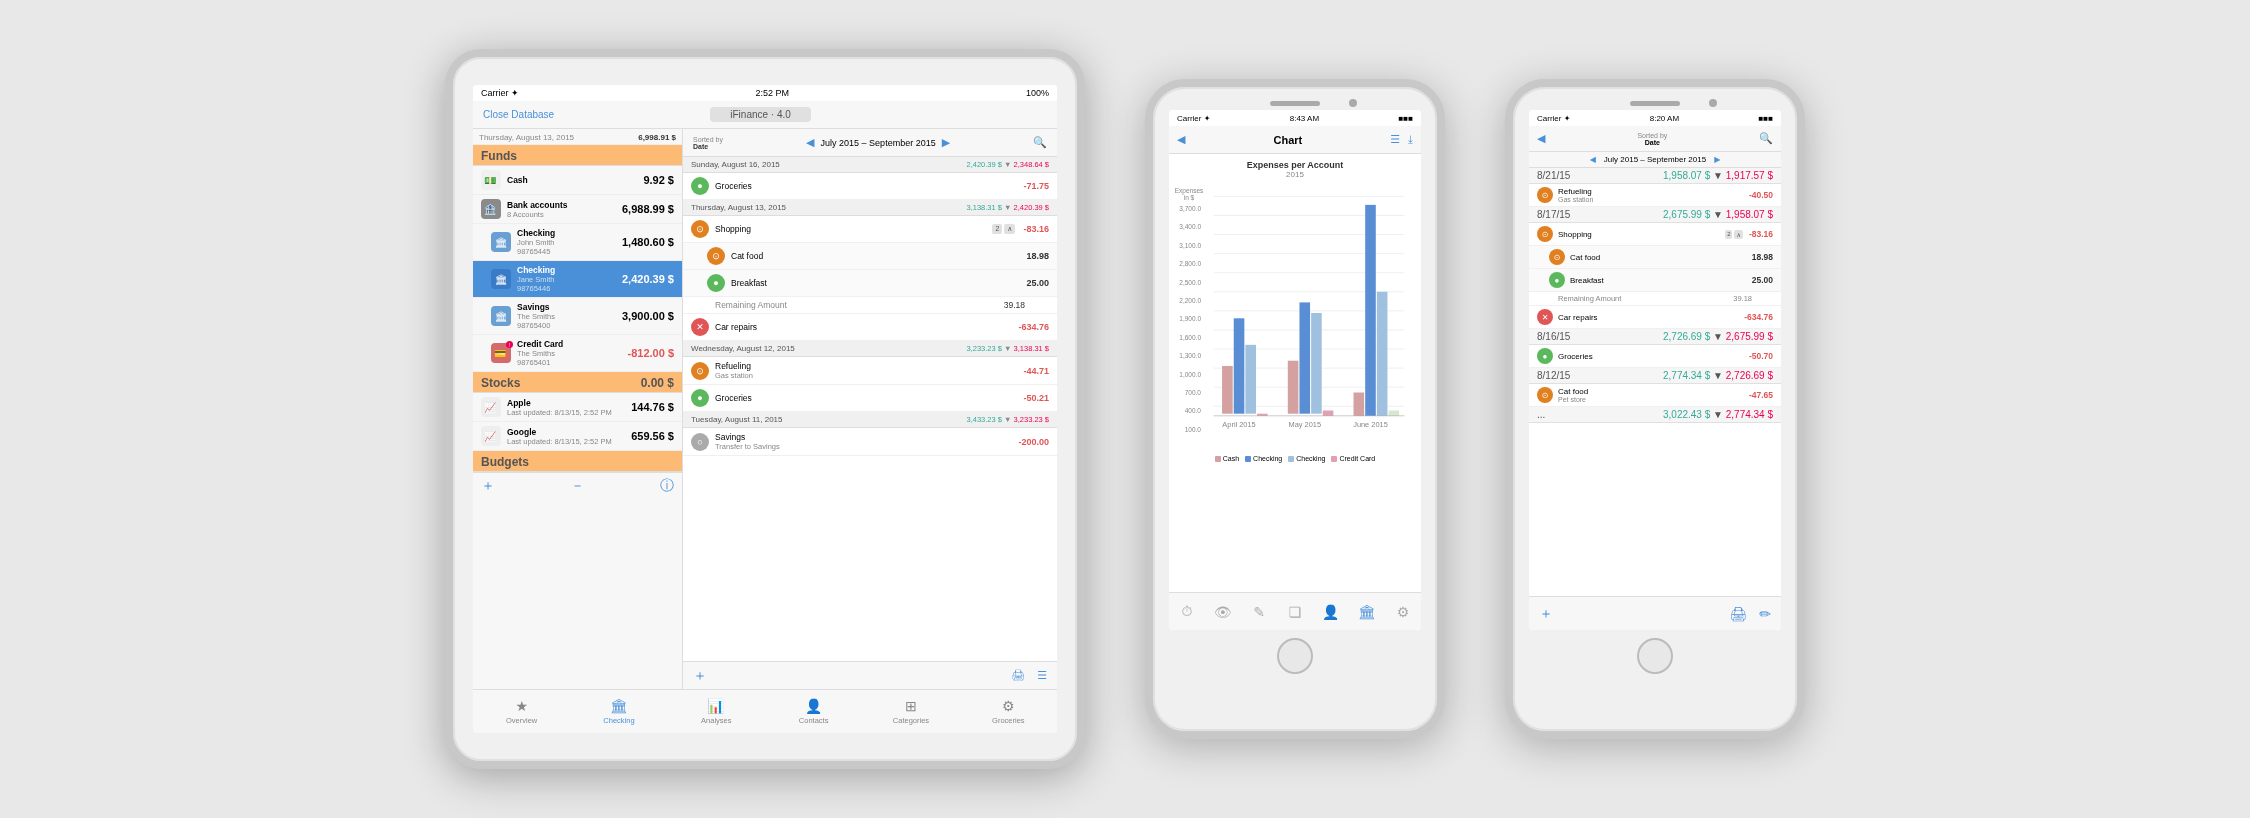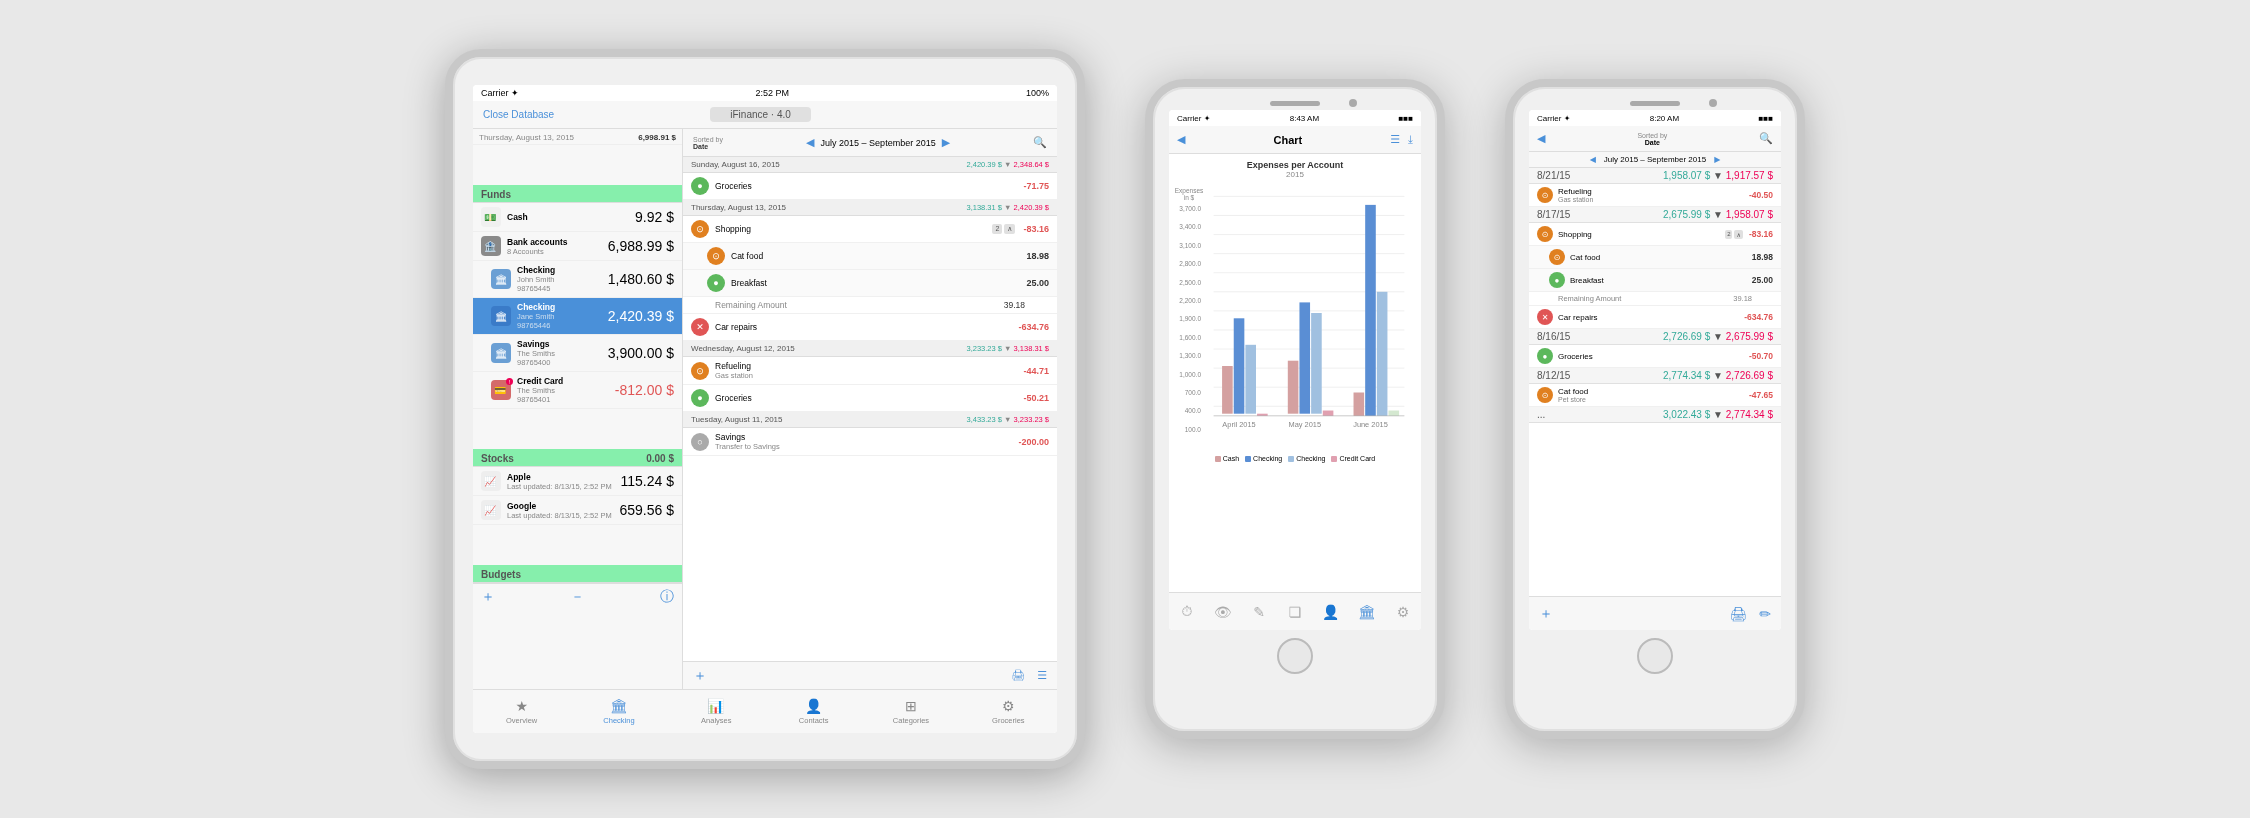--- a/index.html
+++ b/index.html
@@ -101,29 +101,28 @@
       text-align: center;
       color: #888;
       padding: 4px 6px 2px;
       border-bottom: 1px solid #eee;
       display: flex;
       justify-content: space-between;
     }
     .sidebar-date .total { color: #333; font-weight: 600; }
 
     .sidebar-section-header {
-      font-size: 10px;
+      font-size: 12px;
       font-weight: 600;
       color: #555;
       padding: 4px 8px 2px;
-      background: #86efac;
+      background: #fdba74;
       border-bottom: 1px solid #ddd;
       display: flex;
       justify-content: space-between;
-      margin-top: 40px;
     }
 
     .sidebar-item {
       display: flex;
       align-items: center;
       padding: 4px 8px;
       border-bottom: 1px solid #eee;
       font-size: 8.5px;
       cursor: pointer;
     }
@@ -133,21 +132,21 @@
       border-radius: 4px;
       display: flex; align-items: center; justify-content: center;
       margin-right: 6px;
       font-size: 10px;
       flex-shrink: 0;
     }
     .sidebar-item .item-info { flex: 1; }
     .sidebar-item .item-name { font-weight: 600; font-size: 8.5px; }
     .sidebar-item .item-sub { font-size: 7.5px; color: #888; }
     .sidebar-item.active .item-sub { color: #cde; }
-    .sidebar-item .item-amount { font-weight: 400; font-size: 14px; text-align: center; }
+    .sidebar-item .item-amount { font-weight: 700; font-size: 11px; text-align: center; }
     .sidebar-item .item-amount.negative { color: #e05555; }
     .sidebar-item.active .item-amount { color: #fff; }
 
     .icon-cash { background: #f0f0f0; color: #888; }
     .icon-bank { background: #8a8a8a; color: #fff; }
     .icon-checking { background: #6a9fd4; color: #fff; }
     .icon-savings { background: #6a9fd4; color: #fff; }
     .icon-credit { background: #d46a6a; color: #fff; }
 
     .sidebar-bottom {
@@ -569,21 +568,21 @@
             <span>Stocks</span>
             <span>0.00 $</span>
           </div>
 
           <div class="sidebar-item">
             <div class="icon" style="background:#eee;font-size:10px;width:20px;height:20px;border-radius:4px;display:flex;align-items:center;justify-content:center;margin-right:6px">📈</div>
             <div class="item-info">
               <div class="item-name">Apple</div>
               <div class="item-sub">Last updated: 8/13/15, 2:52 PM</div>
             </div>
-            <div class="item-amount">115.24 $</div>
+            <div class="item-amount">144.76 $</div>
           </div>
 
           <div class="sidebar-item">
             <div class="icon" style="background:#eee;font-size:10px;width:20px;height:20px;border-radius:4px;display:flex;align-items:center;justify-content:center;margin-right:6px">📈</div>
             <div class="item-info">
               <div class="item-name">Google</div>
               <div class="item-sub">Last updated: 8/13/15, 2:52 PM</div>
             </div>
             <div class="item-amount">659.56 $</div>
           </div>

